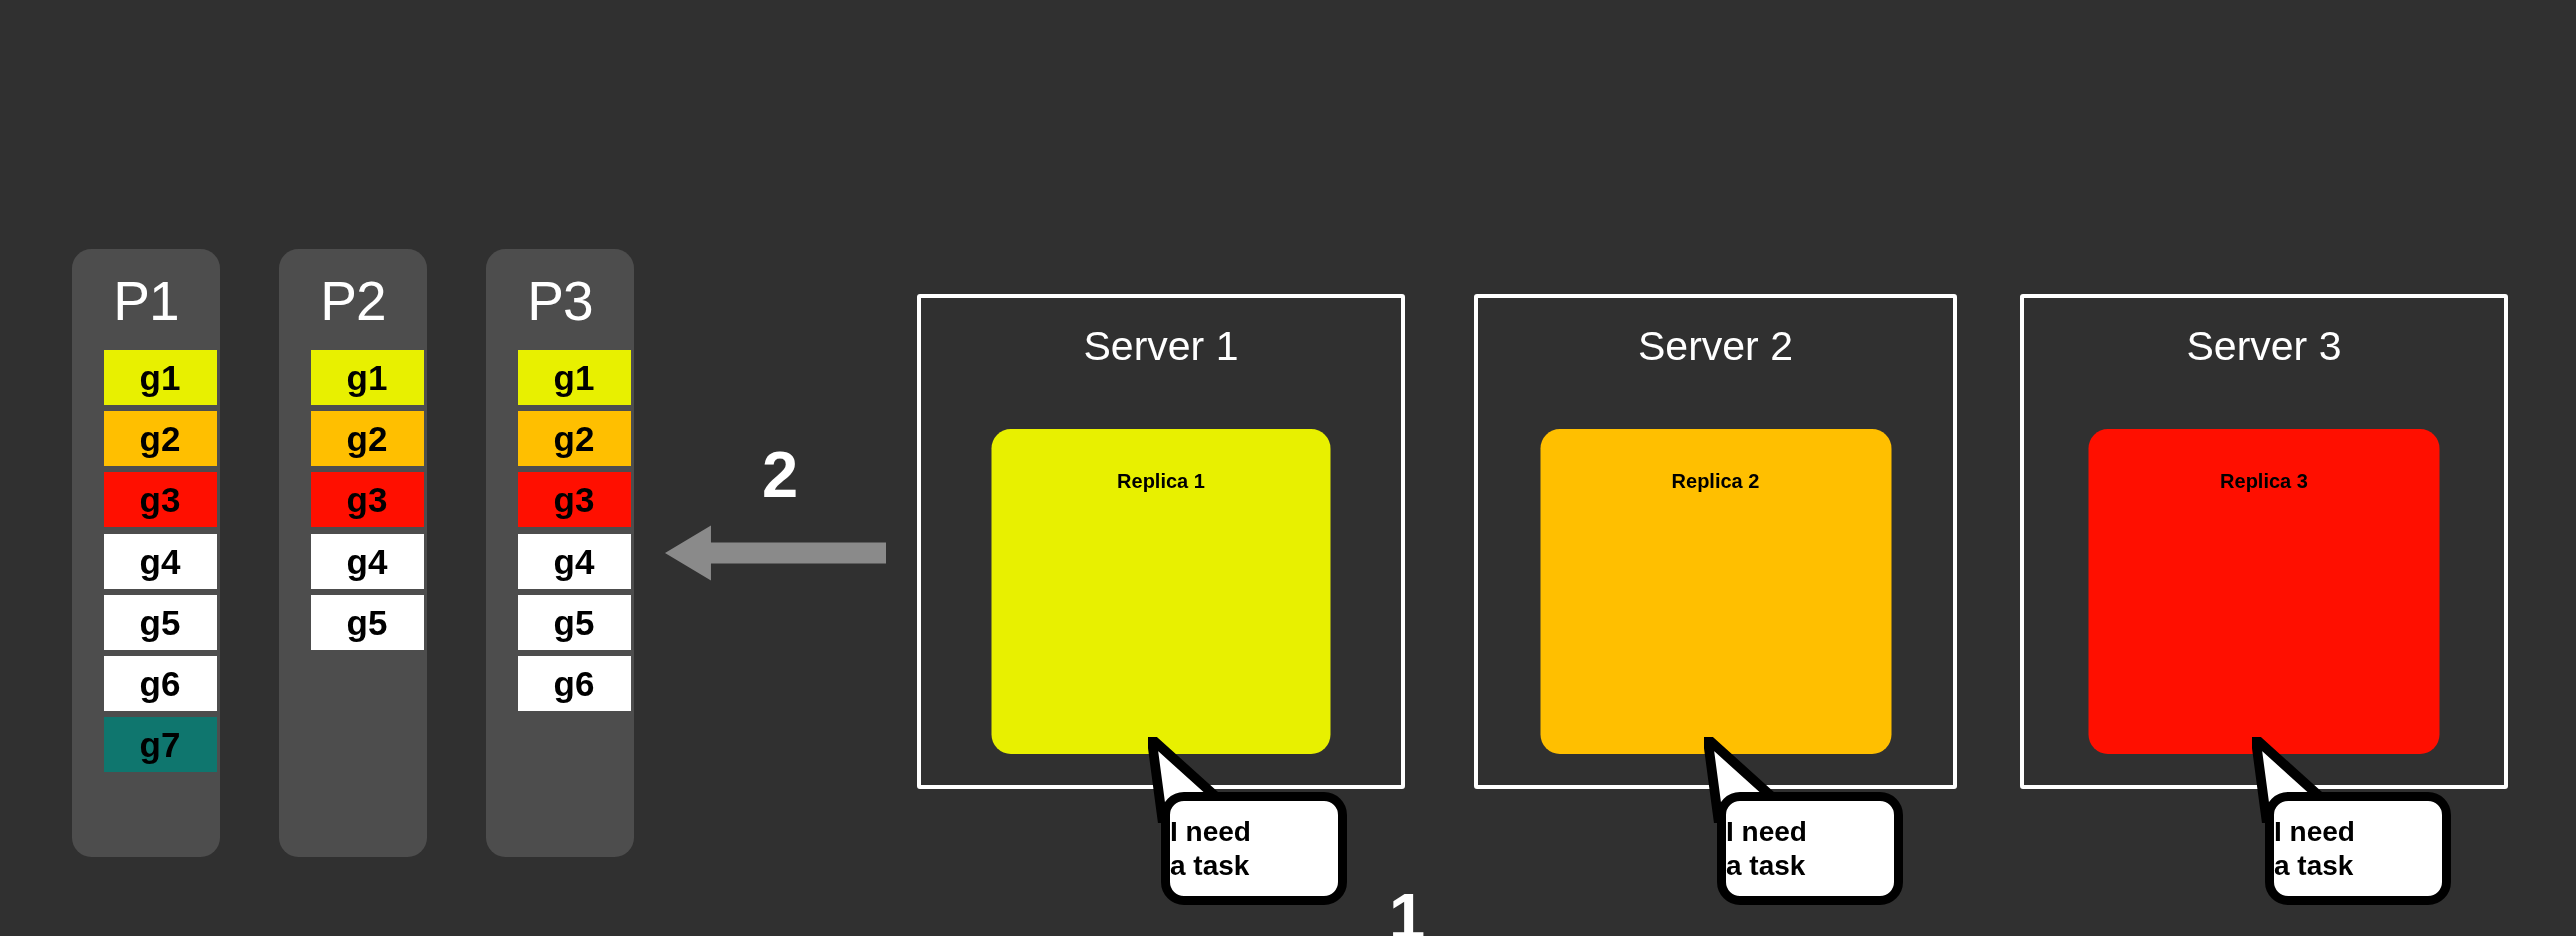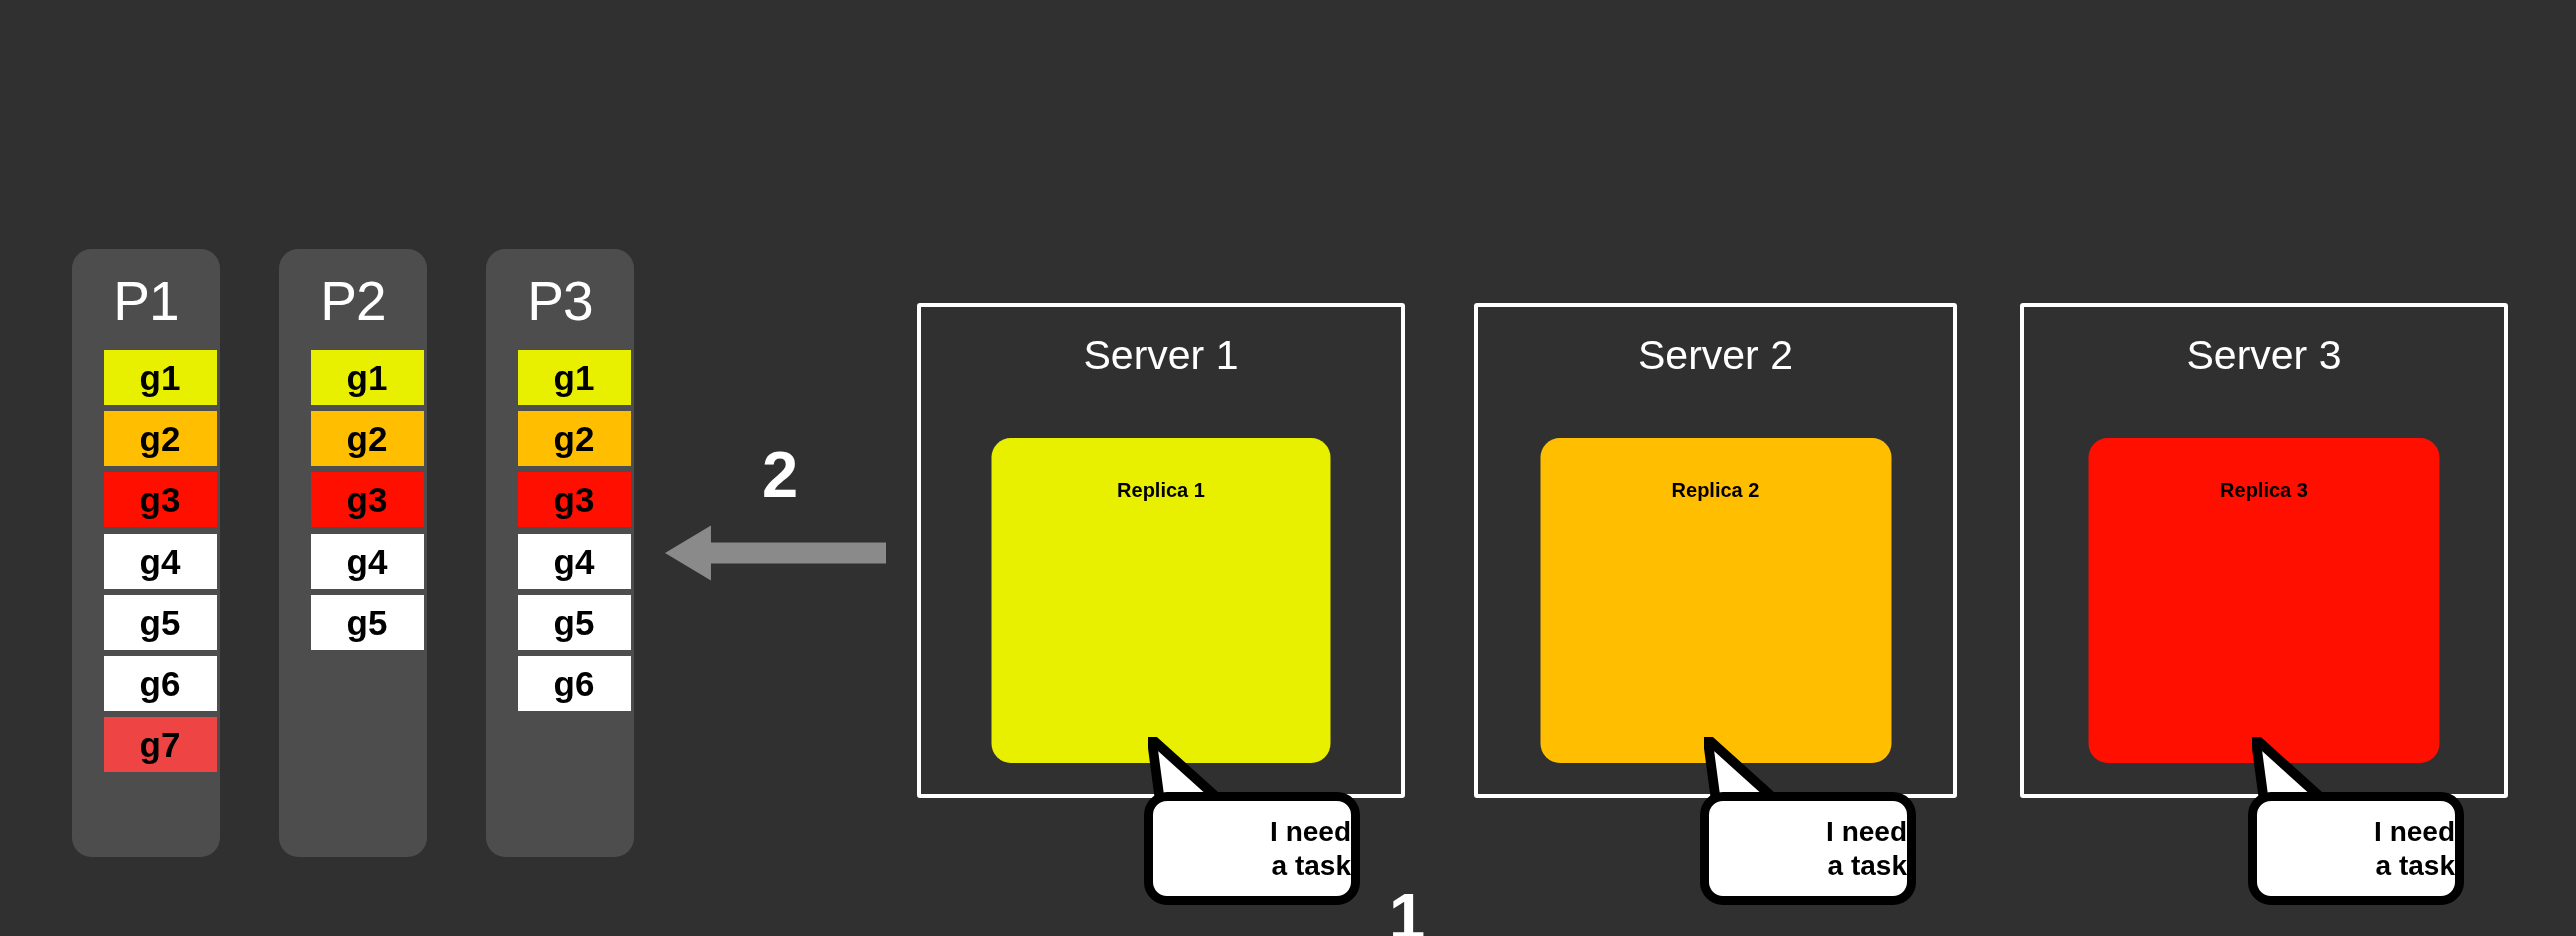--- a/index.html
+++ b/index.html
@@ -75,21 +75,21 @@
   }
   .arrow-svg {
     position: absolute;
     left: 0;
     top: 80px;
   }
 
   
   .server-box {
     position: absolute;
-    top: 303px;
+    top: 294px;
     height: 495px;
     border: 4.4px solid #ffffff;
     border-radius: 3px;
     box-sizing: border-box;
   }
   .server-title {
     position: absolute;
     top: 28px;
     left: 0;
     right: 0;
@@ -121,31 +121,31 @@
   }
 
   
   .bubble {
     position: absolute;
     width: 223px;
     height: 124px;
   }
   .bubble-body {
     position: absolute;
-    left: 0;
+    left: 17px;
     top: 34px;
-    width: 216px;
+    width: 186px;
     height: 113px;
     background: #ffffff;
     border: 9.7px solid #000000;
     border-radius: 23px;
     box-sizing: border-box;
     display: flex;
     flex-direction: column;
-    align-items: flex-end;
+    align-items: flex-start;
     justify-content: center;
     z-index: 2;
   }
   .bubble-line {
     color: #000000;
     font-size: 28px;
     font-weight: bold;
     line-height: 1.18;
     white-space: nowrap;
   }
@@ -173,21 +173,21 @@
   <div id="partitions-layer">
       <div class="p-col" style="left: 72px;">
         <div class="p-col-title">P1</div>
         <div class="p-tasks">
           <div class="p-task" style="background: rgb(232, 240, 0);">g1</div>
           <div class="p-task" style="background: rgb(255, 191, 0);">g2</div>
           <div class="p-task" style="background: rgb(255, 15, 0);">g3</div>
           <div class="p-task" style="background: rgb(255, 255, 255);">g4</div>
           <div class="p-task" style="background: rgb(255, 255, 255);">g5</div>
           <div class="p-task" style="background: rgb(255, 255, 255);">g6</div>
-          <div class="p-task" style="background: #ef4444;">g7</div>
+          <div class="p-task" style="background: #0f766e;">g7</div>
         </div>
       </div>
       <div class="p-col" style="left: 279px;">
         <div class="p-col-title">P2</div>
         <div class="p-tasks">
           <div class="p-task" style="background: rgb(232, 240, 0);">g1</div>
           <div class="p-task" style="background: rgb(255, 191, 0);">g2</div>
           <div class="p-task" style="background: rgb(255, 15, 0);">g3</div>
           <div class="p-task" style="background: rgb(255, 255, 255);">g4</div>
           <div class="p-task" style="background: rgb(255, 255, 255);">g5</div>

